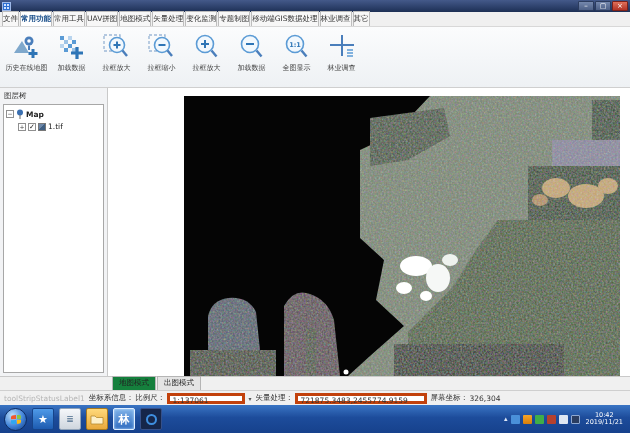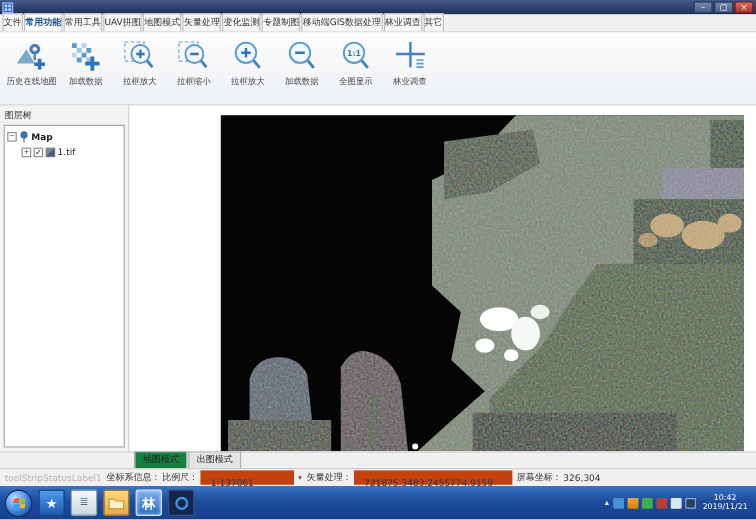--- a/index.html
+++ b/index.html
@@ -41,21 +41,21 @@
   .mapregion svg { position:absolute; inset:0; }
 
   
   .maptabs { height:14px; background:#f0f0f0; border-top:1px solid #c9c9c9; display:flex; align-items:flex-end; padding-left:112px; }
   .maptab { font-size:7.5px; padding:1px 6px 2px; border:1px solid #b5b5b5; border-bottom:none; background:#e4e4e4; margin-right:1px; }
   .maptab.active { background:#15803d; }
 
   
   .statusbar { height:15px; background:#f0f0f0; border-top:1px solid #cfcfcf; display:flex; align-items:center; font-size:7.5px; color:#333; padding:0 4px; gap:4px; }
   .faint { color:#b5b5b5; }
-  .sbox { background:#fff; border:6px solid #c2410c; padding:0 3px; height:11px; line-height:10px; }
+  .sbox { background:#fff; border:3px solid #c2410c; padding:0 3px; height:11px; line-height:10px; }
   .scalebox { width:78px; }
   .coordbox { width:132px; }
   .ddarrow { color:#555; font-size:6px; }
 
   
   .taskbar { height:28px; background:linear-gradient(#3a75c4,#1d4c9b 45%,#16418c); display:flex; align-items:center; padding:0 4px; gap:5px; }
   .orb { width:23px; height:23px; border-radius:50%; background:radial-gradient(circle at 35% 30%, #bfe0fb, #3f82d8 55%, #12387c); border:1px solid #0d2c63; display:flex; align-items:center; justify-content:center; }
   .orbflag { width:10px; height:9px; display:grid; grid-template-columns:1fr 1fr; grid-template-rows:1fr 1fr; gap:1px; border-radius:2px; overflow:hidden; transform:skewY(-4deg); }
   .orbflag i:nth-child(1){background:#f3572c;} .orbflag i:nth-child(2){background:#8cc63f;}
   .orbflag i:nth-child(3){background:#30a6f0;} .orbflag i:nth-child(4){background:#fcb813;}

